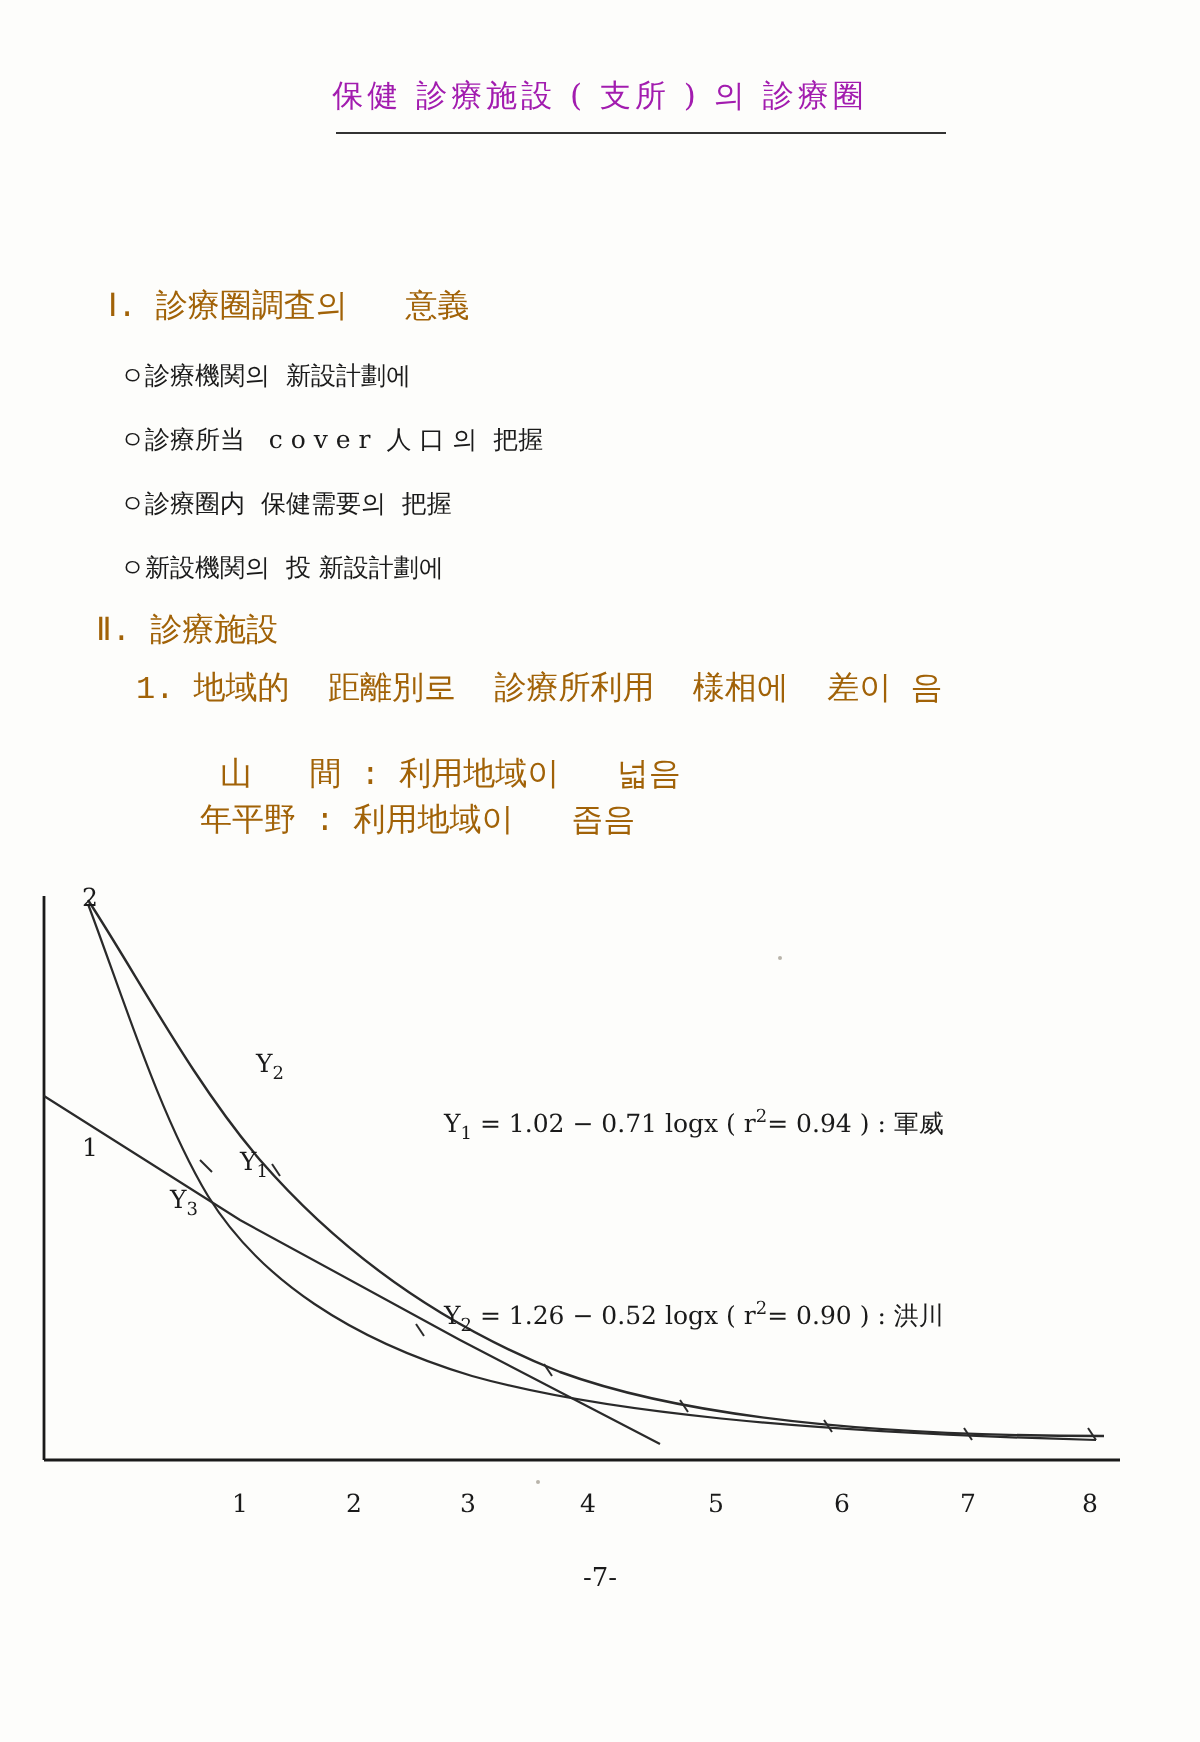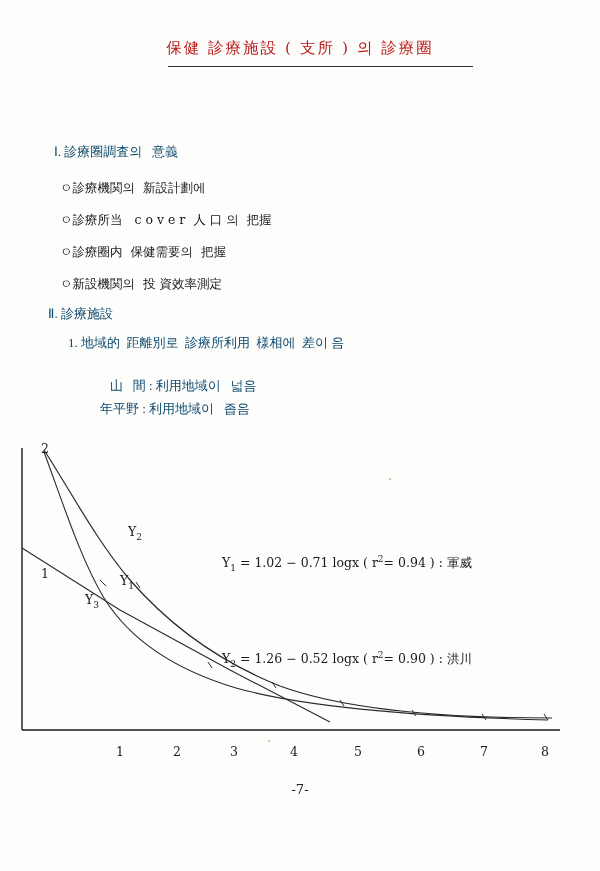--- a/index.html
+++ b/index.html
@@ -23,35 +23,35 @@
   }
   .title {
     position: absolute;
     left: 0;
     top: 38px;
     width: 600px;
     text-align: center;
     font-size: 15.5px;
     letter-spacing: 2px;
     font-family: "DejaVu Serif", serif;
-    color: #b91c1c;
+    color: #a21caf;
   }
   .title-underline {
     position: absolute;
     left: 168px;
     top: 66px;
     width: 305px;
     height: 1px;
     background: #333;
   }
   .sec {
     position: absolute;
-    font-size: 13px;
-    font-family: Liberation Serif, serif;
-    color: #0c4a6e;
+    font-size: 16px;
+    font-family: Liberation Mono, monospace;
+    color: #a16207;
     white-space: pre;
   }
   .sec-1 { left: 54px; top: 143px; }
   .bullets { position: absolute; left: 0; top: 0; }
   .bullet {
     position: absolute;
     left: 60px;
     font-size: 12.5px;
     font-family: "DejaVu Serif", serif;
     white-space: pre;
@@ -128,21 +128,21 @@
 
   <div class="title">保健 診療施設 ( 支所 ) 의  診療圈</div>
   <div class="title-underline"></div>
 
   <div class="sec sec-1">Ⅰ. 診療圈調査의   意義</div>
 
   <div class="bullets">
     <div class="bullet b0">ㅇ診療機関의  新設計劃에</div>
     <div class="bullet b1">ㅇ診療所当   c o v e r  人 口 의  把握</div>
     <div class="bullet b2">ㅇ診療圈内  保健需要의  把握</div>
-    <div class="bullet b3">ㅇ新設機関의  投 資效率測定</div>
+    <div class="bullet b3">ㅇ新設機関의  投 新設計劃에</div>
   </div>
 
   <div class="sec sec-2">Ⅱ. 診療施設</div>
   <div class="sec sub-1">1. 地域的  距離別로  診療所利用  様相에  差이 음</div>
   <div class="sec line-mt">山   間 : 利用地域이   넓음</div>
   <div class="sec line-py">年平野 : 利用地域이   좁음</div>
 
 
   <div class="chart-wrap">
     <svg width="600" height="330" viewBox="0 0 600 330">

